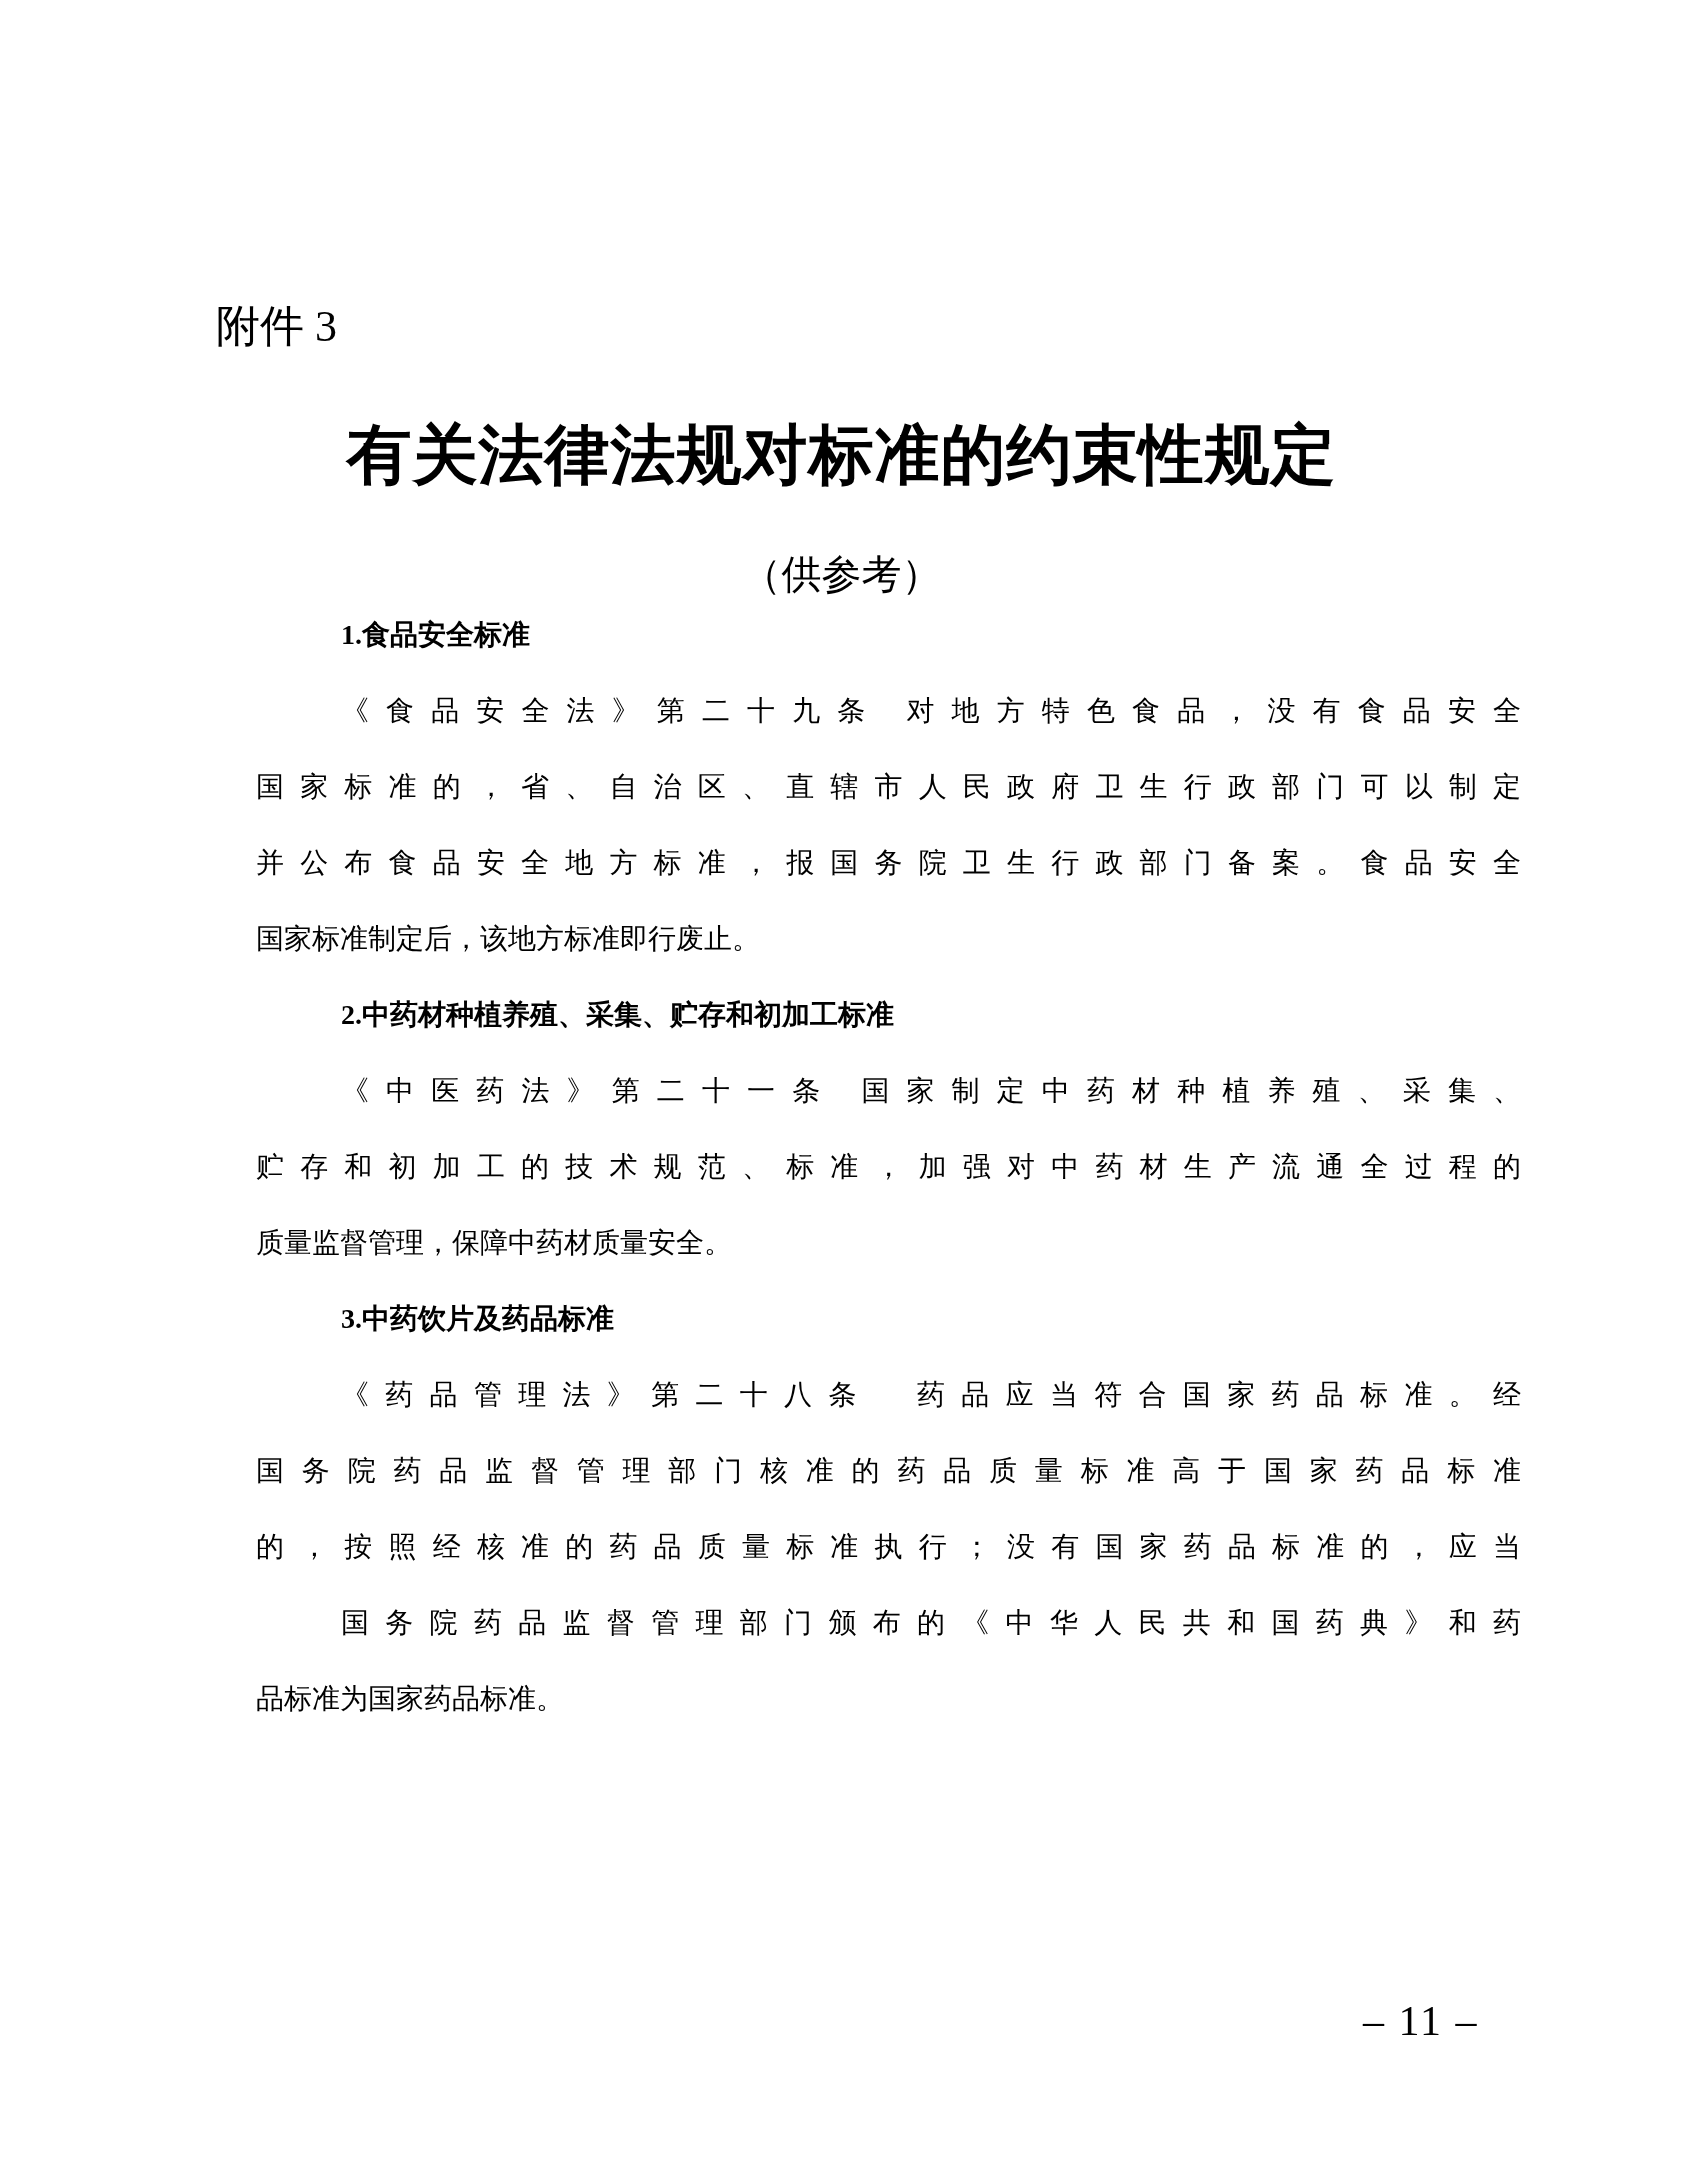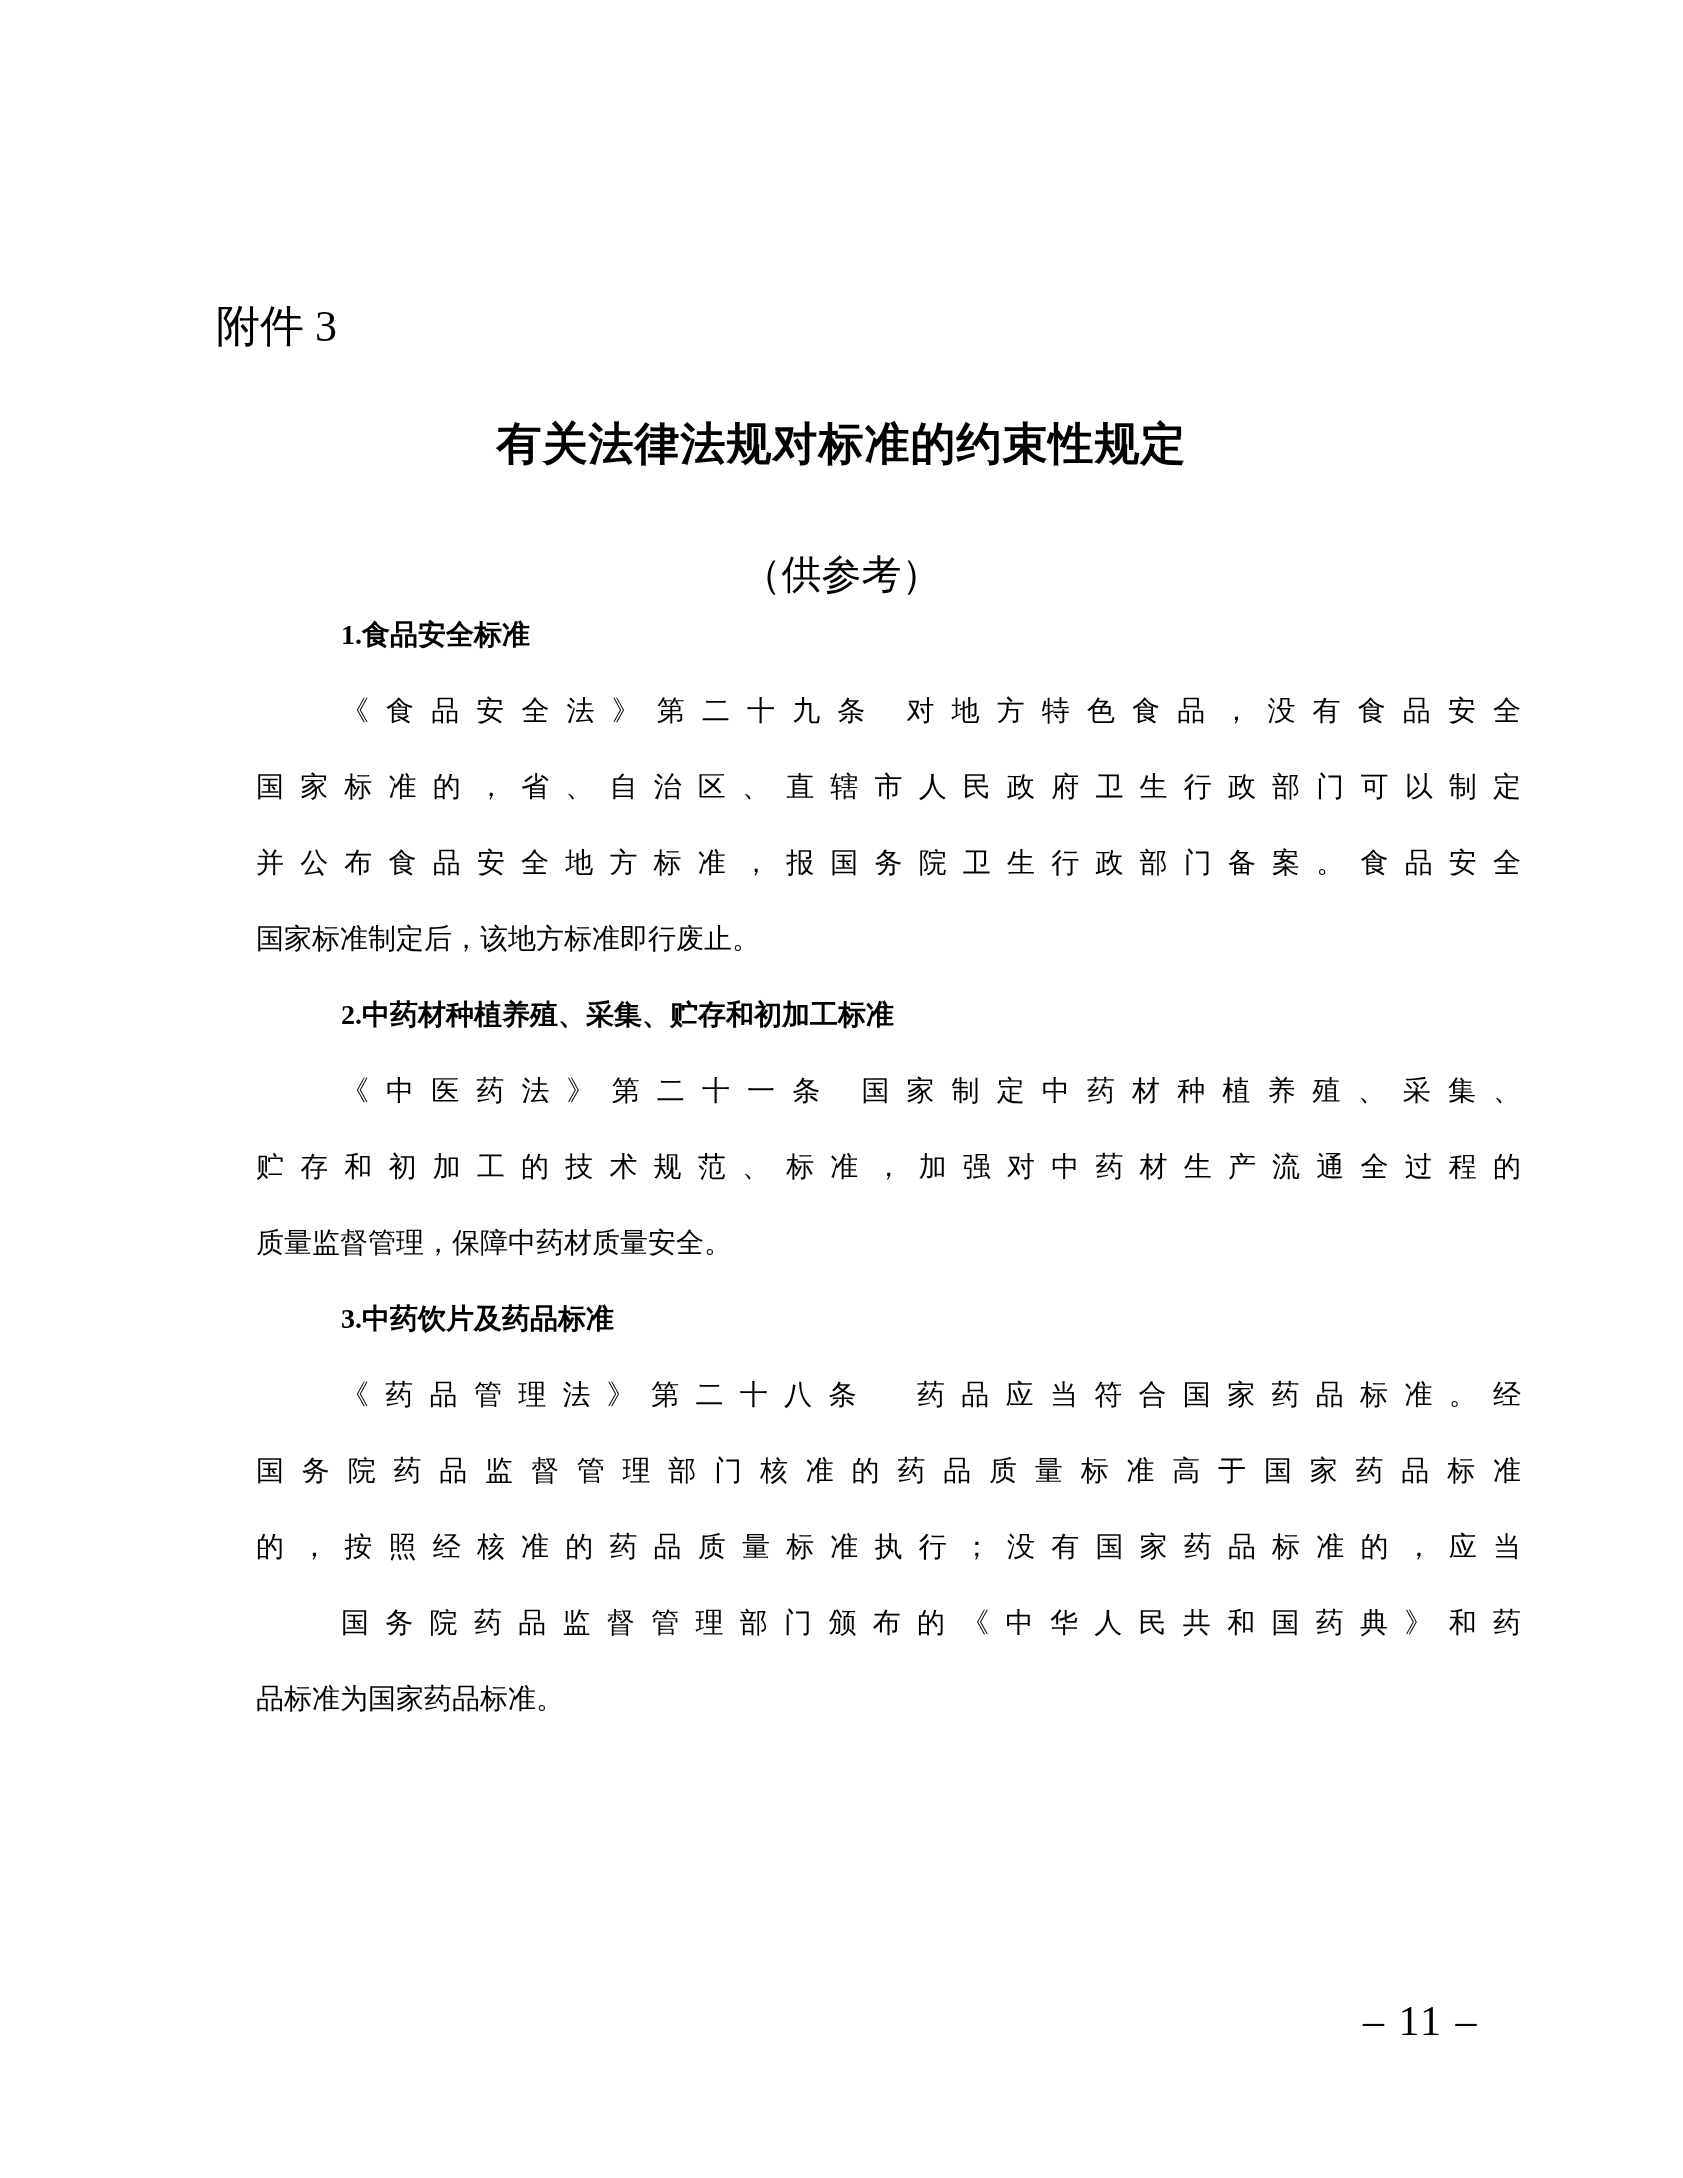--- a/index.html
+++ b/index.html
@@ -24,21 +24,21 @@
     line-height: 1;
     white-space: pre;
   }
   .doc-title {
     position: absolute;
     left: 209px;
     top: 420px;
     width: 1265px;
     margin: 0;
     text-align: center;
-    font-size: 45px;
+    font-size: 65px;
     font-weight: bold;
     line-height: 1.1;
     letter-spacing: 1px;
   }
   .doc-subtitle {
     position: absolute;
     left: 209px;
     top: 515px;
     width: 1265px;
     text-align: center;

